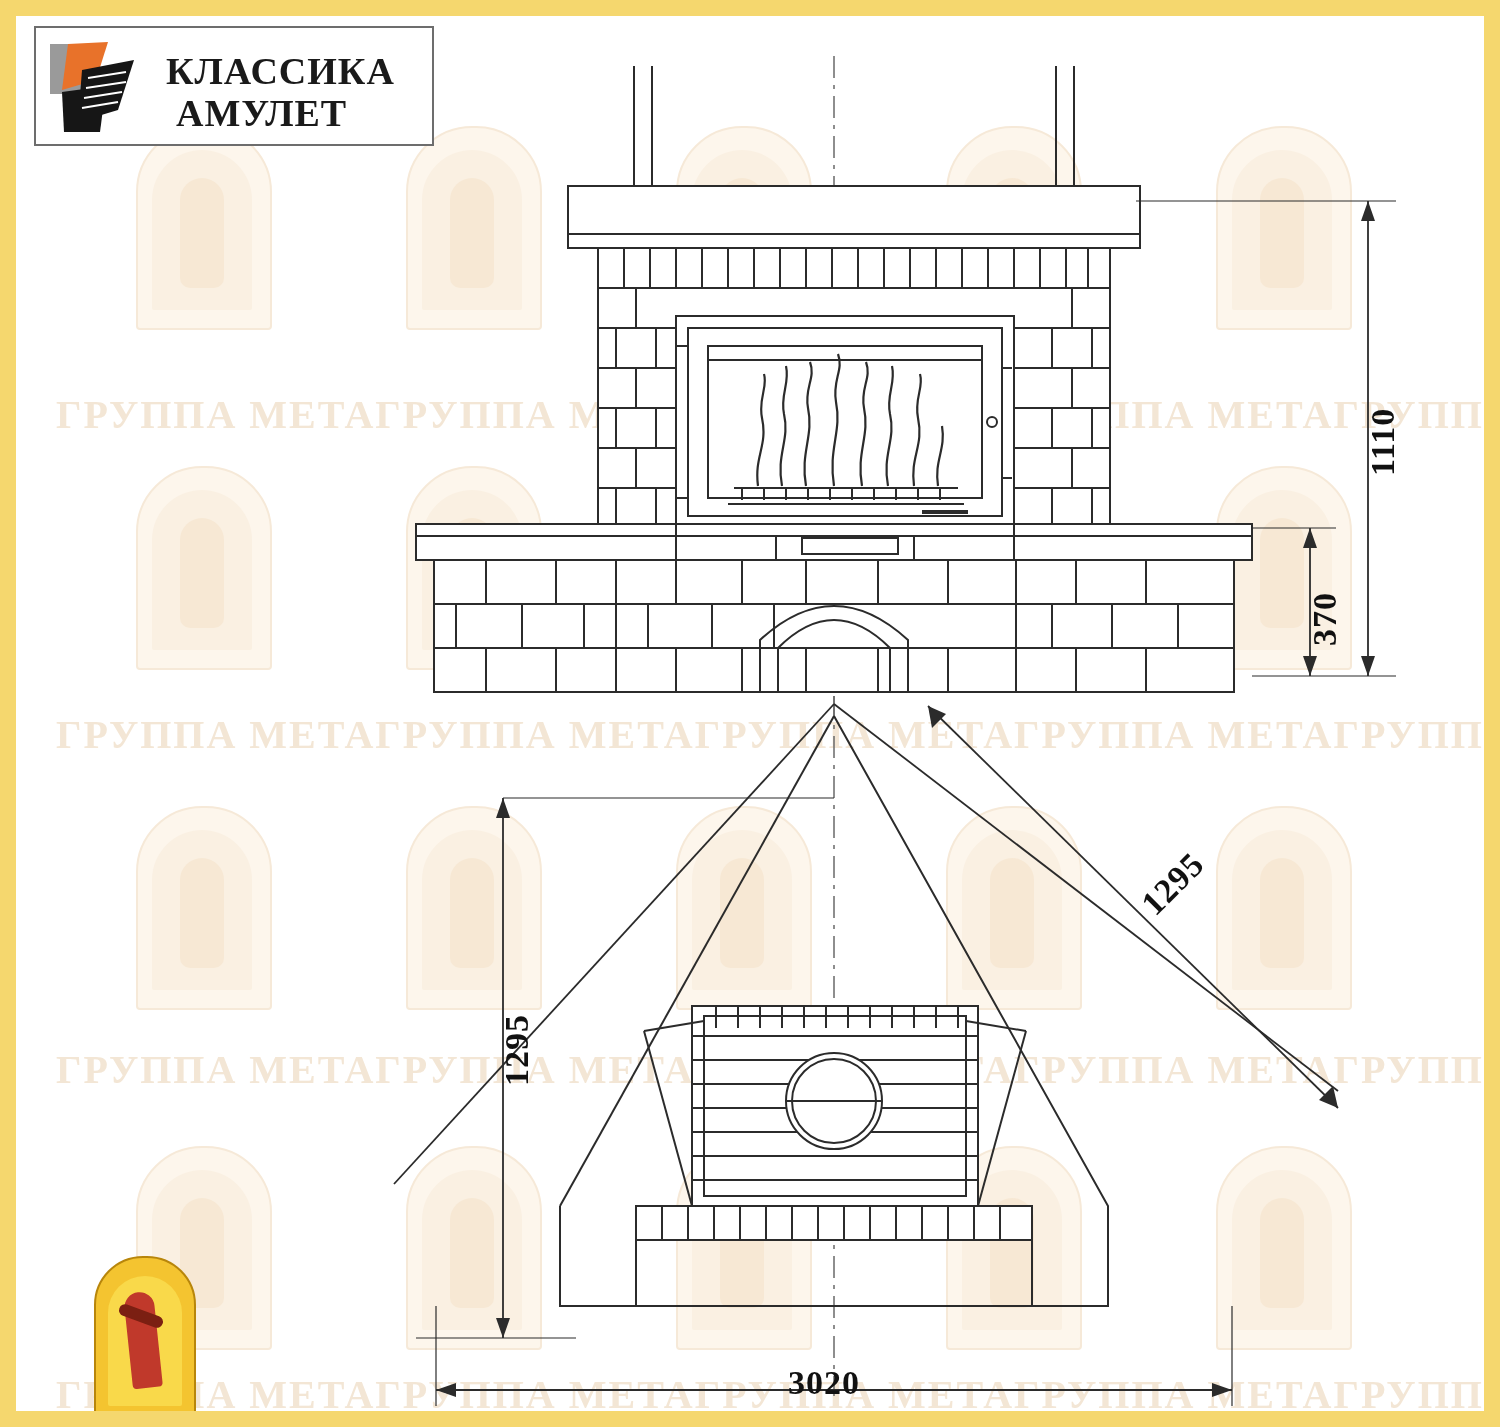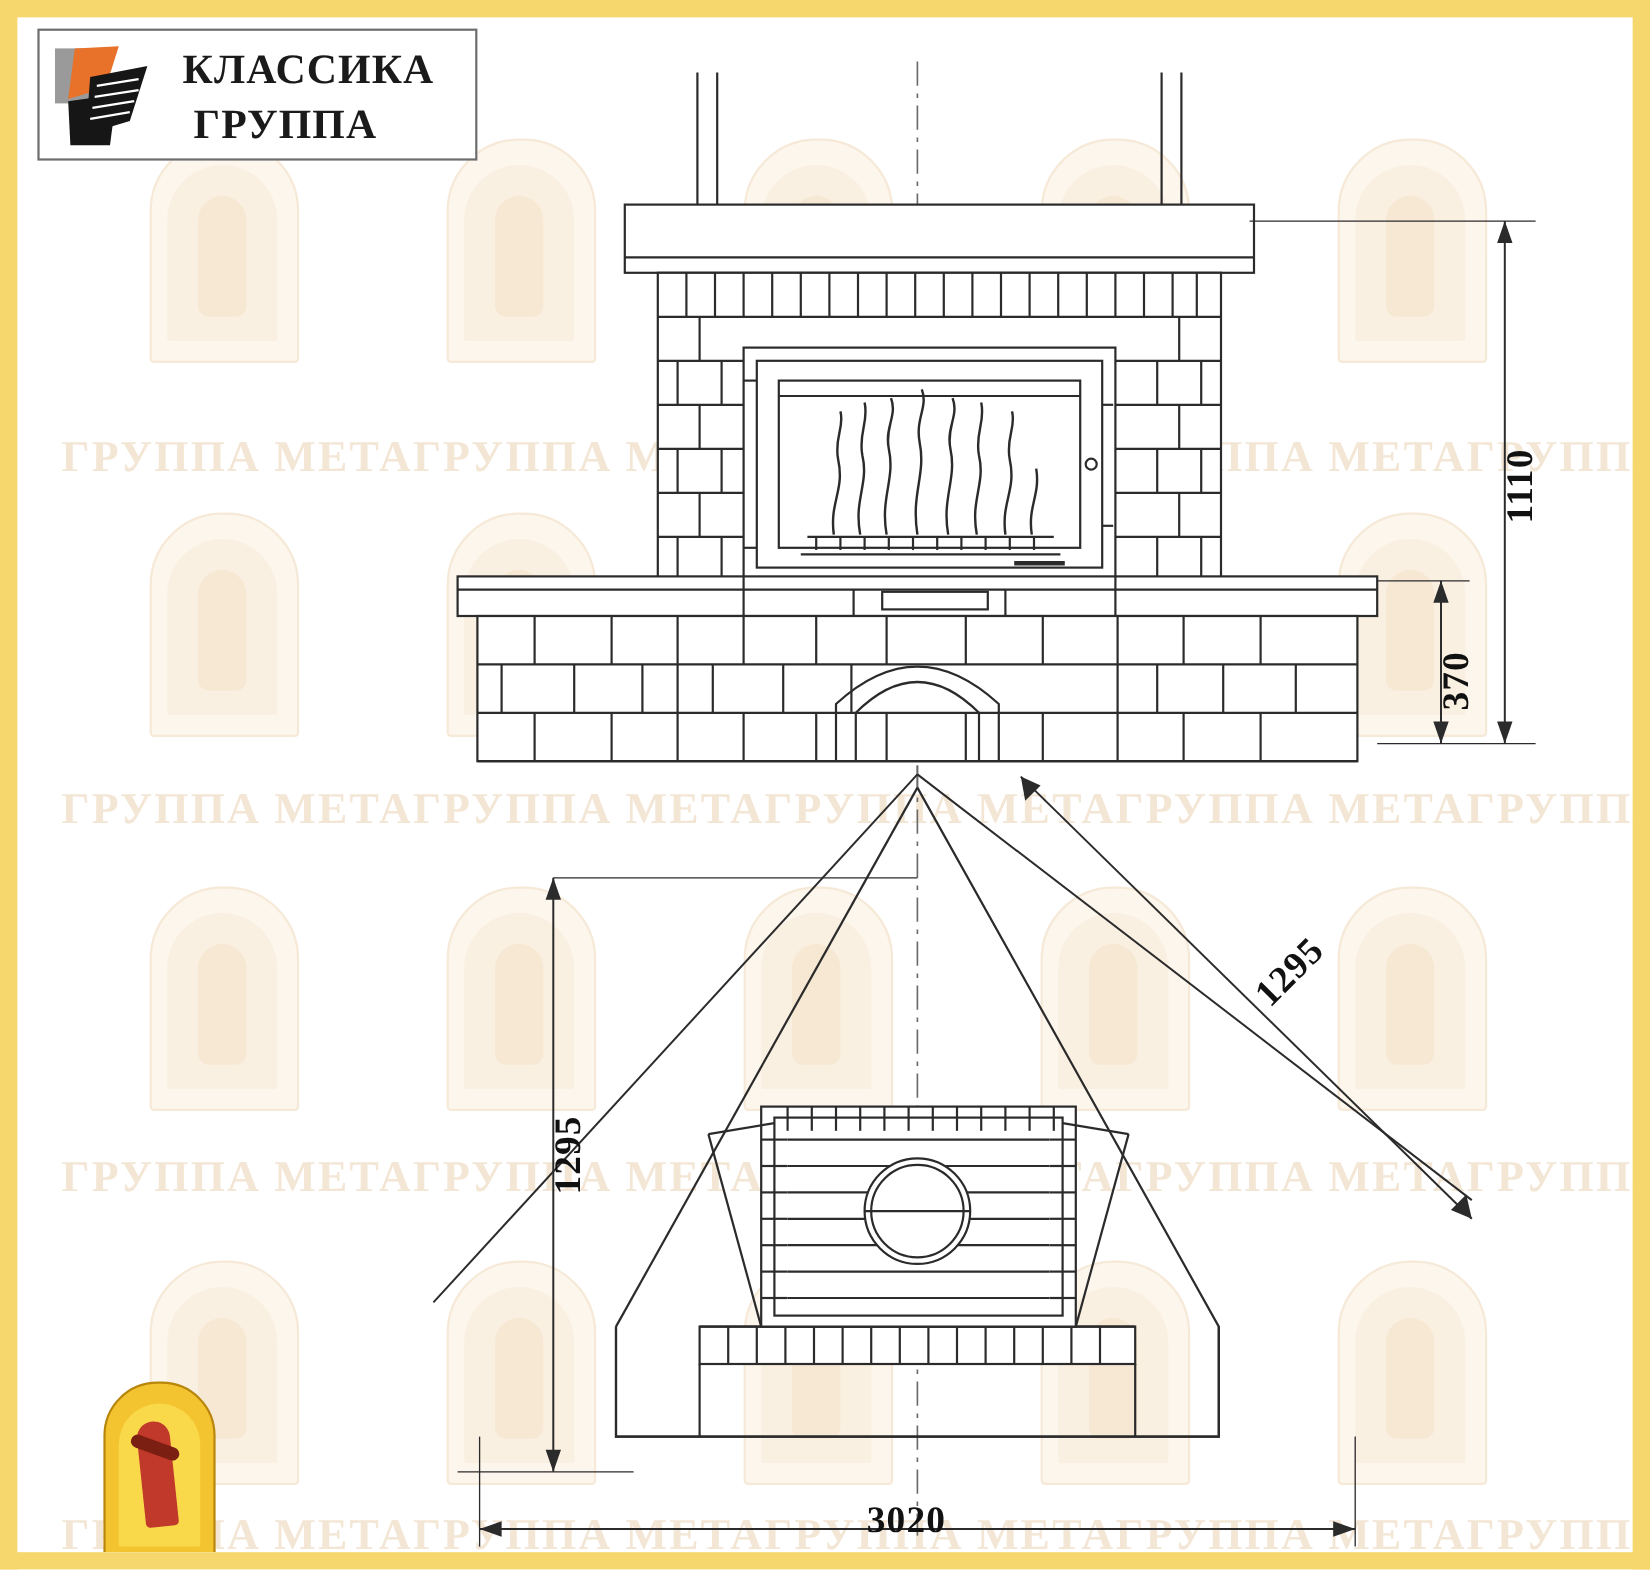--- a/index.html
+++ b/index.html
@@ -97,21 +97,21 @@
     height: 96px;
   }
   .logo .logo-text {
     position: absolute;
     left: 130px;
     top: 14px;
     width: 258px;
     height: 92px;
     display: flex;
     flex-direction: column;
-    justify-content: space-between;
+    justify-content: flex-end;
   }
   .logo .logo-line {
     font-family: "Liberation Serif", serif;
     font-weight: bold;
     font-size: 38px;
     line-height: 42px;
     color: #1a1a1a;
     letter-spacing: 1px;
   }
   .logo .logo-line.second { padding-left: 10px; }
@@ -590,21 +590,21 @@
         <path d="M14 52 L58 46 L52 92 L16 92 Z" fill="#161616"></path>
         <g stroke="#ffffff" stroke-width="2">
           <line x1="40" y1="38" x2="78" y2="32"></line>
           <line x1="38" y1="48" x2="78" y2="42"></line>
           <line x1="36" y1="58" x2="74" y2="52"></line>
           <line x1="34" y1="68" x2="70" y2="62"></line>
         </g>
       </svg>
       <div class="logo-text">
         <div class="logo-line">КЛАССИКА</div>
-        <div class="logo-line second">ГРУППА</div>
+        <div class="logo-line second">АМУЛЕТ</div>
       </div>
     </div>
 
 
     <div class="dim-label vert" style="left:1348px; top:460px;">1110</div>
     <div class="dim-label vert" style="left:1290px; top:630px;">370</div>
     <div class="dim-label vert" style="left:482px; top:1070px;">1295</div>
     <div class="dim-label rot-diag" style="left:1118px; top:880px;">1295</div>
     <div class="dim-label" style="left:772px; top:1348px;">3020</div>
 

